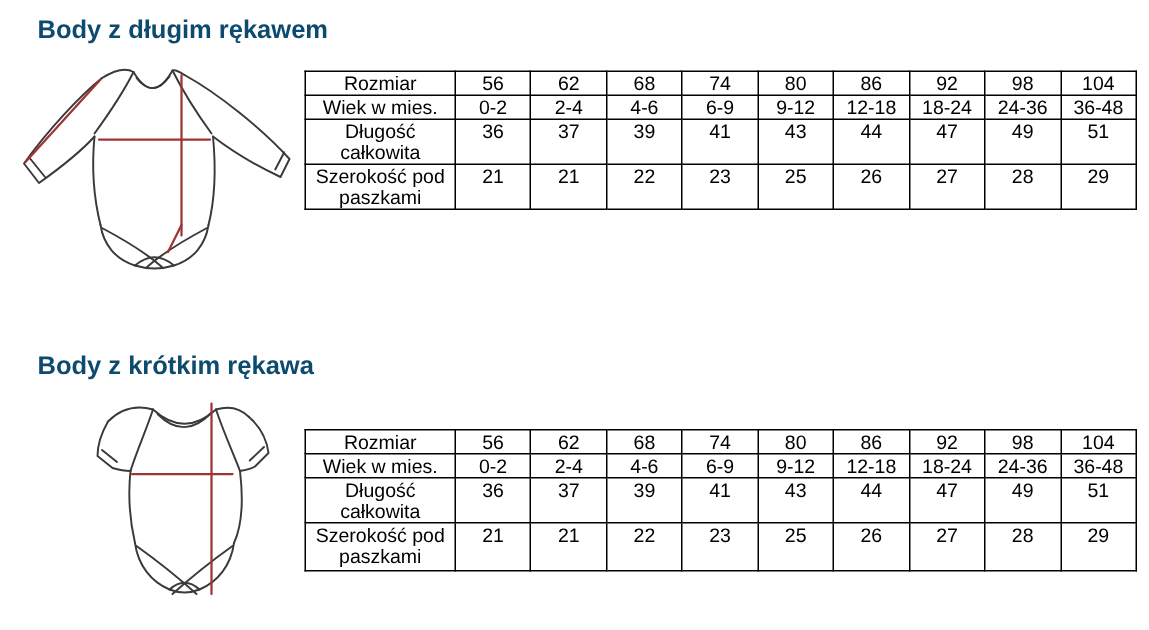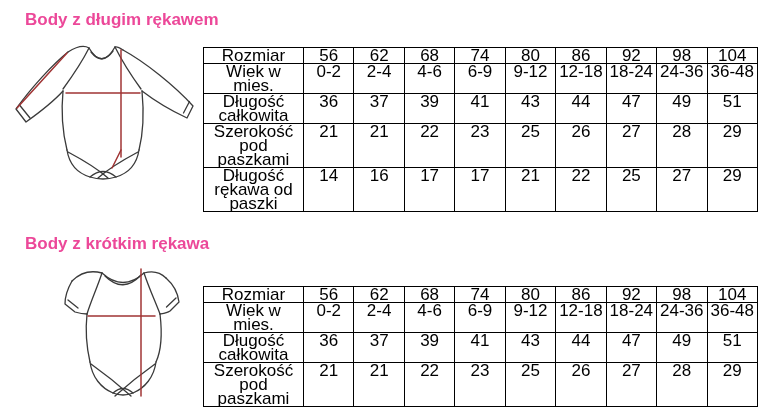--- a/index.html
+++ b/index.html
@@ -11,37 +11,37 @@
     font-family: "Liberation Sans", sans-serif;
     color: #000000;
     position: relative;
     overflow: hidden;
   }
   .section-title {
     position: absolute;
     left: 25px;
     font-size: 17px;
     font-weight: bold;
-    color: #ec4899;
+    color: #0c4a6e;
     white-space: nowrap;
   }
   #title-long  { top: 10px; }
   #title-short { top: 234px; }
 
   .drawing { position: absolute; }
   #drawing-long  { left: 5px;  top: 38px;  }
   #drawing-short { left: 55px; top: 261px; }
 
   .size-table {
     position: absolute;
     left: 203px;
     border-collapse: collapse;
     table-layout: fixed;
     width: 555px;
-    font-size: 17px;
+    font-size: 13px;
     line-height: 14px;
   }
   #table-long  { top: 47px; }
   #table-short { top: 286px; }
 
   .size-table td {
     border: 1px solid #000000;
     text-align: center;
     vertical-align: top;
     padding: 1px 1px 0 1px;
@@ -156,32 +156,20 @@
         <td>21</td>
         <td>21</td>
         <td>22</td>
         <td>23</td>
         <td>25</td>
         <td>26</td>
         <td>27</td>
         <td>28</td>
         <td>29</td>
       </tr>
-      <tr>
-        <td>Długość rękawa od paszki</td>
-        <td>14</td>
-        <td>16</td>
-        <td>17</td>
-        <td>17</td>
-        <td>21</td>
-        <td>22</td>
-        <td>25</td>
-        <td>27</td>
-        <td>29</td>
-      </tr>
     </tbody>
 </table>
 
 <div class="section-title" id="title-short">Body z krótkim rękawa</div>
 
 <svg id="drawing-short" class="drawing" width="135" height="142" viewBox="0 0 135 142">
   <g class="outline">
 
     <path d="M 17,20 C 13,27 10,35 10,43 L 20,51 C 25,52.5 29,53 32,53"></path>
     <path d="M 13,39 L 23,47"></path>

